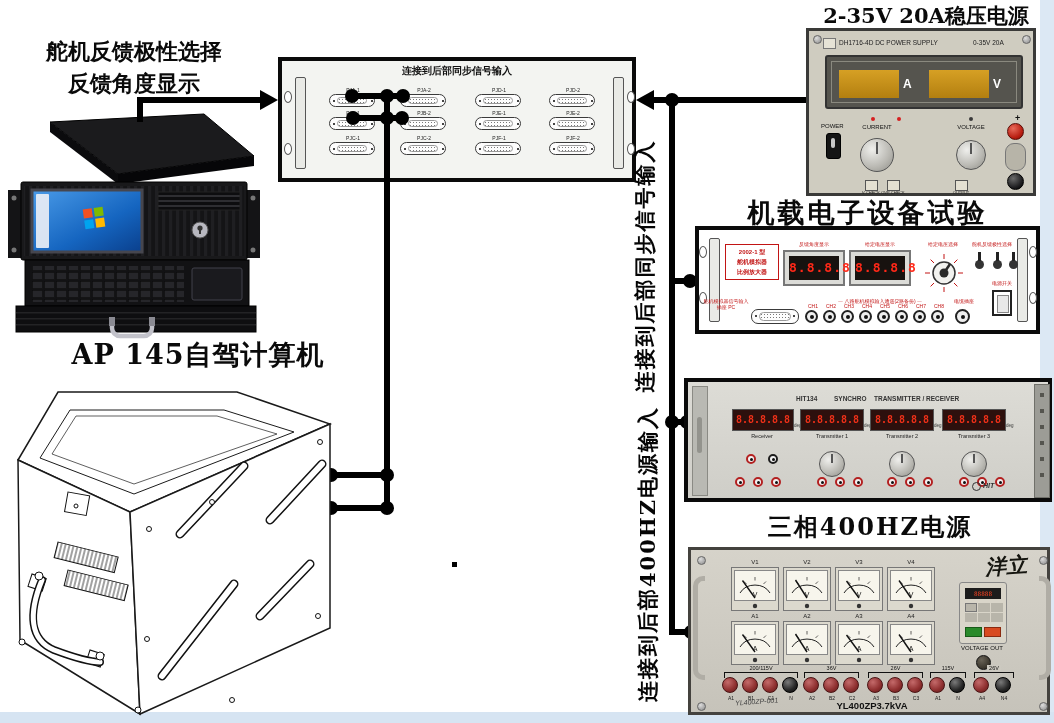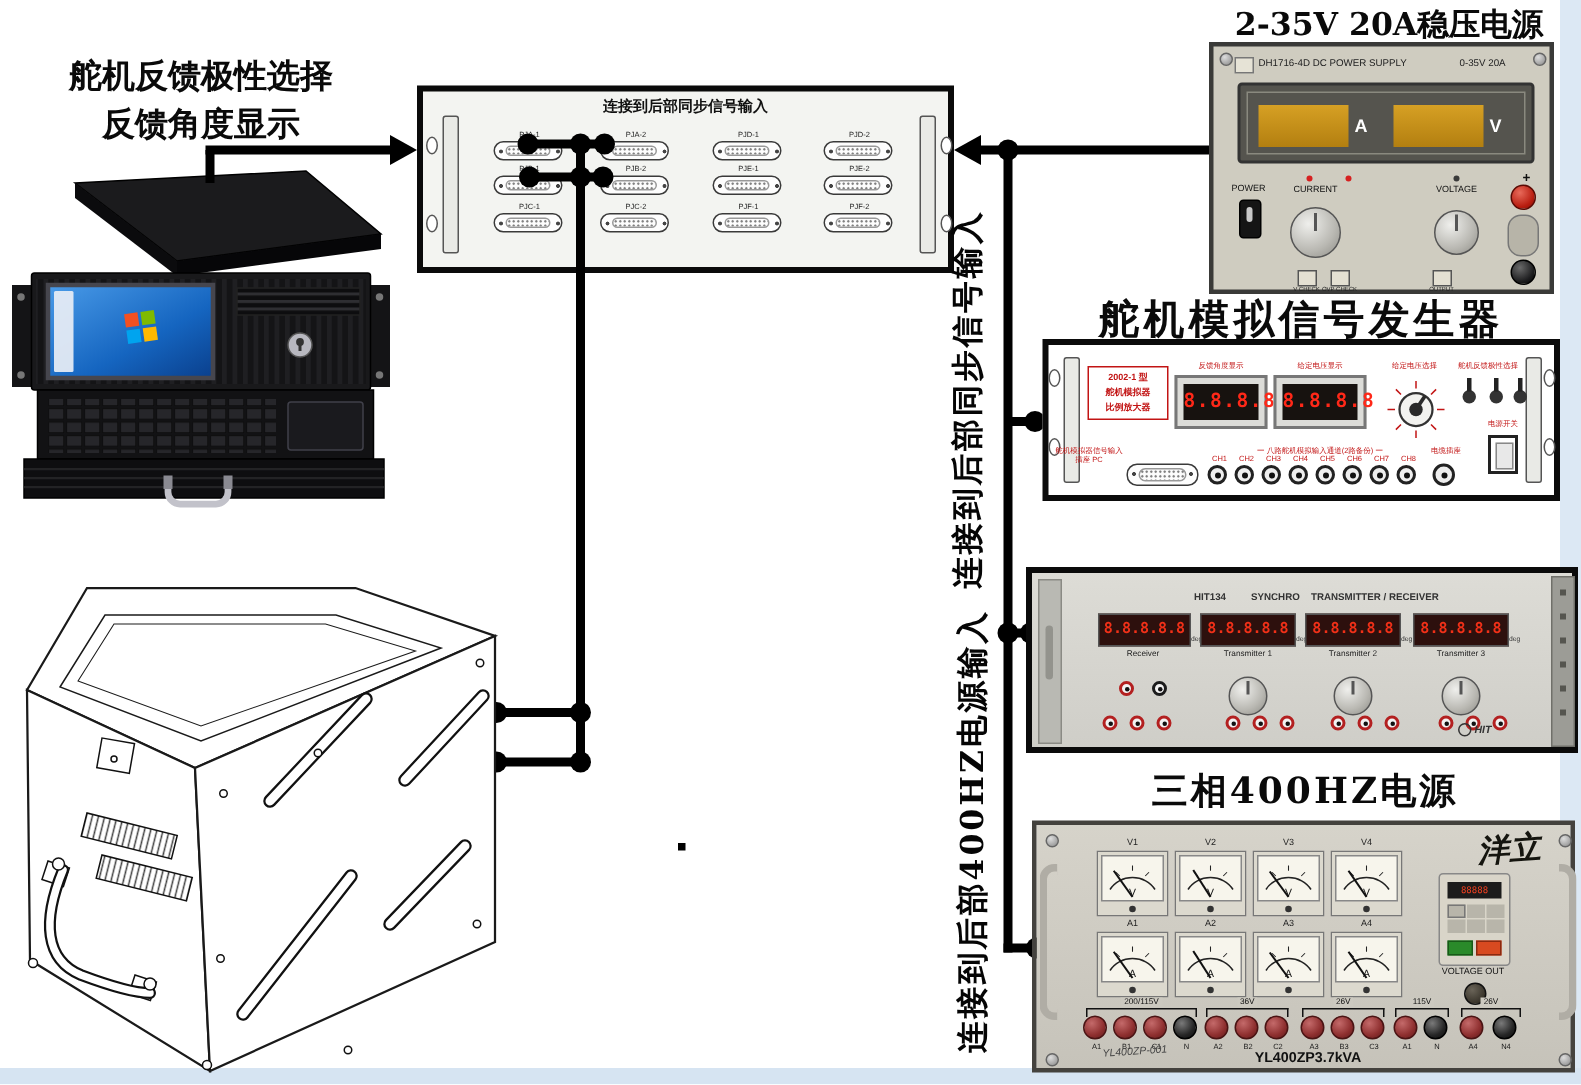--- a/index.html
+++ b/index.html
@@ -107,20 +107,21 @@
     <rect x="184" y="158" width="50" height="32" rx="2" fill="#1a1a1e" stroke="#40404a"></rect>
     <rect x="8" y="196" width="240" height="26" fill="#0e0e10" stroke="#000"></rect>
     <rect x="8" y="202" width="240" height="1.5" fill="#232325"></rect>
       <rect x="8" y="208" width="240" height="1.5" fill="#232325"></rect>
       <rect x="8" y="214" width="240" height="1.5" fill="#232325"></rect>
     <path d="M104 212 v6 a8 8 0 0 0 8 8 h24 a8 8 0 0 0 8 -8 v-6" stroke="#c2c2ca" stroke-width="4.5" fill="none"></path>
     <rect x="101" y="207" width="6" height="9" fill="#8a8a92"></rect>
       <rect x="141" y="207" width="6" height="9" fill="#8a8a92"></rect>
   </svg>
 
+  <div class="abs cjk-title" style="left:58px;top:337px;width:280px;text-align:center;font-size:27px;letter-spacing:1px;">AP 145自驾计算机</div>
 
 
   <div class="xbox">
     <div class="xbox-title">连接到后部同步信号输入</div>
     <div class="rail" style="left:13px;top:16px;height:90px;"></div>
     <div class="rail" style="left:331px;top:16px;height:90px;"></div>
     <div class="oval" style="left:2px;top:30px;"></div>
     <div class="oval" style="left:2px;top:82px;"></div>
     <div class="oval" style="left:345px;top:30px;"></div>
     <div class="oval" style="left:345px;top:82px;"></div>
@@ -231,21 +232,21 @@
     <div class="abs" style="left:196px;top:112px;width:19px;height:26px;border-radius:9px;background:#b7b4a8;border:1px solid #777;"></div>
     <div class="abs" style="left:198px;top:142px;width:15px;height:15px;border-radius:50%;background:radial-gradient(circle at 35% 30%,#6a6a6a,#1c1c1e 65%,#000);border:1px solid #000;"></div>
     <div class="abs" style="left:56px;top:149px;width:11px;height:9px;background:#e4e0d2;border:1px solid #555;"></div>
     <div class="abs" style="left:45px;top:159px;width:34px;text-align:center;font-size:4px;color:#222;">V CHECK</div>
     <div class="abs" style="left:78px;top:149px;width:11px;height:9px;background:#e4e0d2;border:1px solid #555;"></div>
     <div class="abs" style="left:67px;top:159px;width:34px;text-align:center;font-size:4px;color:#222;">OVP CHECK</div>
     <div class="abs" style="left:146px;top:149px;width:11px;height:9px;background:#e4e0d2;border:1px solid #555;"></div>
     <div class="abs" style="left:135px;top:159px;width:34px;text-align:center;font-size:4px;color:#222;">OUTPUT</div>
   </div>
 
-  <div class="abs cjk-title" style="left:695px;top:195px;width:345px;text-align:center;font-size:27px;letter-spacing:3px;">舵机模拟信号发生器</div>
+  <div class="abs cjk-title" style="left:695px;top:195px;width:345px;text-align:center;font-size:27px;letter-spacing:3px;">机载电子设备试验</div>
   <div class="abs" style="left:695px;top:226px;width:345px;height:108px;box-sizing:border-box;border:4px solid #0b0b0b;background:#fff;">
     <div class="rail" style="left:10px;top:8px;height:82px;"></div>
     <div class="rail" style="left:318px;top:8px;height:82px;"></div>
     <div class="oval" style="left:0px;top:16px;"></div>
     <div class="oval" style="left:0px;top:62px;"></div>
     <div class="oval" style="left:330px;top:16px;"></div>
     <div class="oval" style="left:330px;top:62px;"></div>
     <div class="abs" style="left:26px;top:14px;width:54px;height:36px;box-sizing:border-box;border:1.5px solid #c21414;padding-top:2px;text-align:center;">
       <div style="font-size:6px;line-height:10px;color:#c21414;font-weight:700;">2002-1 型</div>
       <div style="font-size:6px;line-height:10px;color:#c21414;font-weight:700;">舵机模拟器</div>

